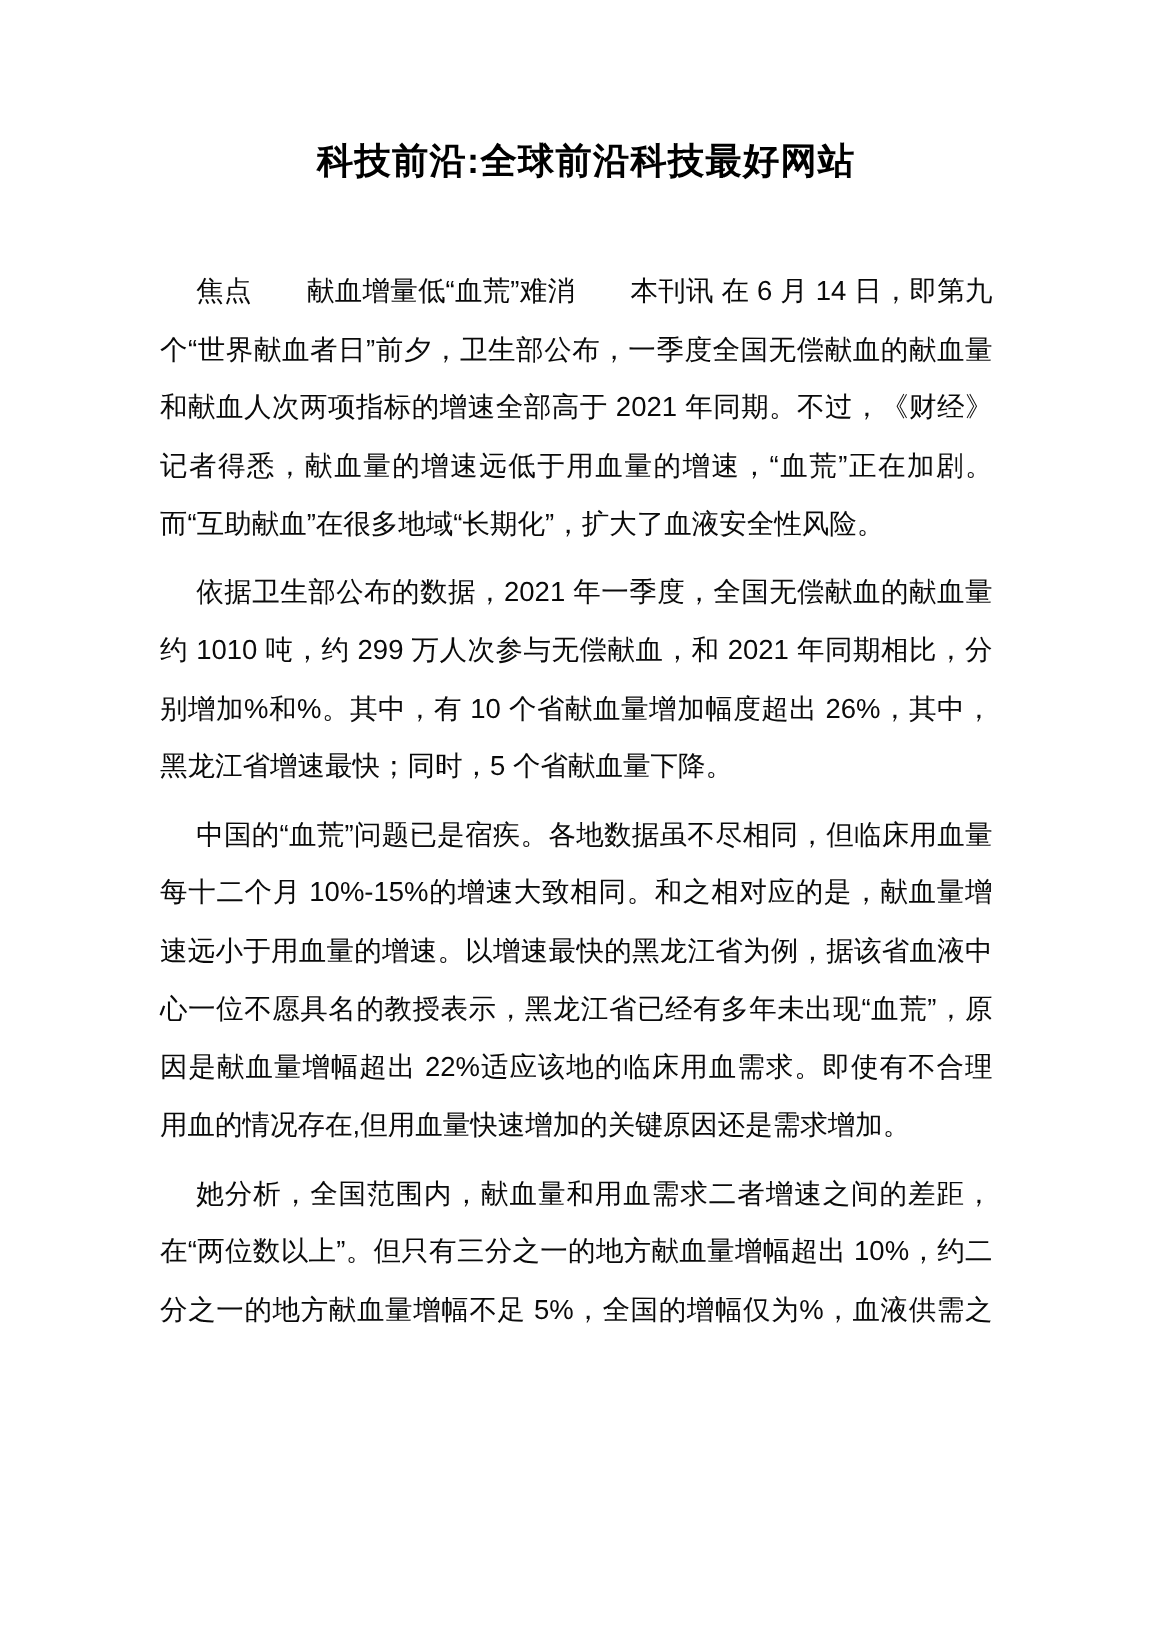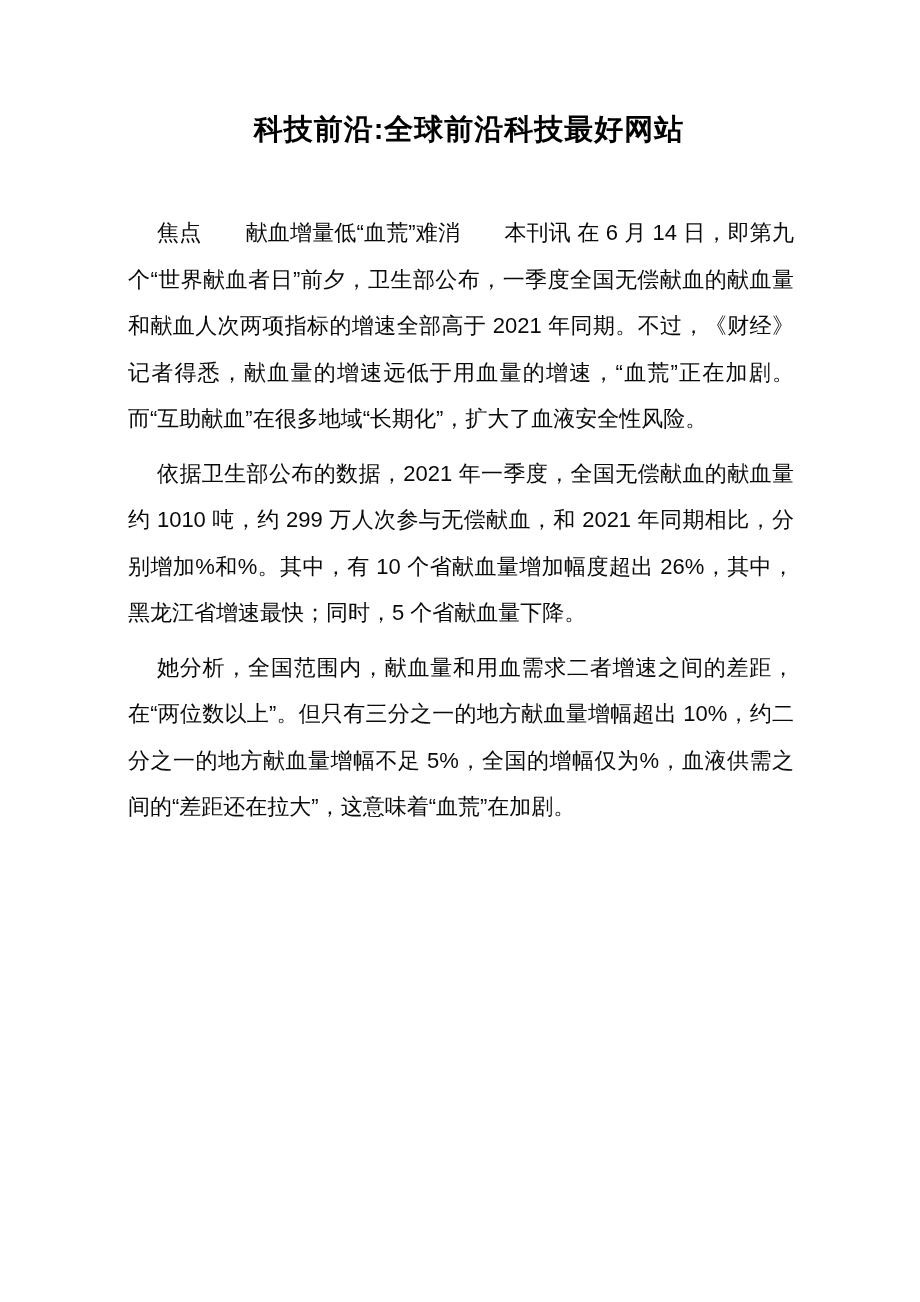--- a/index.html
+++ b/index.html
@@ -49,16 +49,17 @@
 </style>
 </head>
 <body>
 
 <div class="page">
   <div class="content">
     <h1 class="doc-title">科技前沿:全球前沿科技最好网站</h1>
     <div class="body-text">
       <p>焦点　　献血增量低“血荒”难消　　本刊讯 在 6 月 14 日，即第九个“世界献血者日”前夕，卫生部公布，一季度全国无偿献血的献血量和献血人次两项指标的增速全部高于 2021 年同期。不过，《财经》记者得悉，献血量的增速远低于用血量的增速，“血荒”正在加剧。而“互助献血”在很多地域“长期化”，扩大了血液安全性风险。</p>
       <p>依据卫生部公布的数据，2021 年一季度，全国无偿献血的献血量约 1010 吨，约 299 万人次参与无偿献血，和 2021 年同期相比，分别增加%和%。其中，有 10 个省献血量增加幅度超出 26%，其中，黑龙江省增速最快；同时，5 个省献血量下降。</p>
+      <p>中国的“血荒”问题已是宿疾。各地数据虽不尽相同，但临床用血量每十二个月 10%-15%的增速大致相同。和之相对应的是，献血量增速远小于用血量的增速。以增速最快的黑龙江省为例，据该省血液中心一位不愿具名的教授表示，黑龙江省已经有多年未出现“血荒”，原因是献血量增幅超出 22%适应该地的临床用血需求。即使有不合理用血的情况存在,但用血量快速增加的关键原因还是需求增加。</p>
       <p>她分析，全国范围内，献血量和用血需求二者增速之间的差距，在“两位数以上”。但只有三分之一的地方献血量增幅超出 10%，约二分之一的地方献血量增幅不足 5%，全国的增幅仅为%，血液供需之间的“差距还在拉大”，这意味着“血荒”在加剧。</p>
     </div>
   </div>
 </div>
 
 </body></html>

